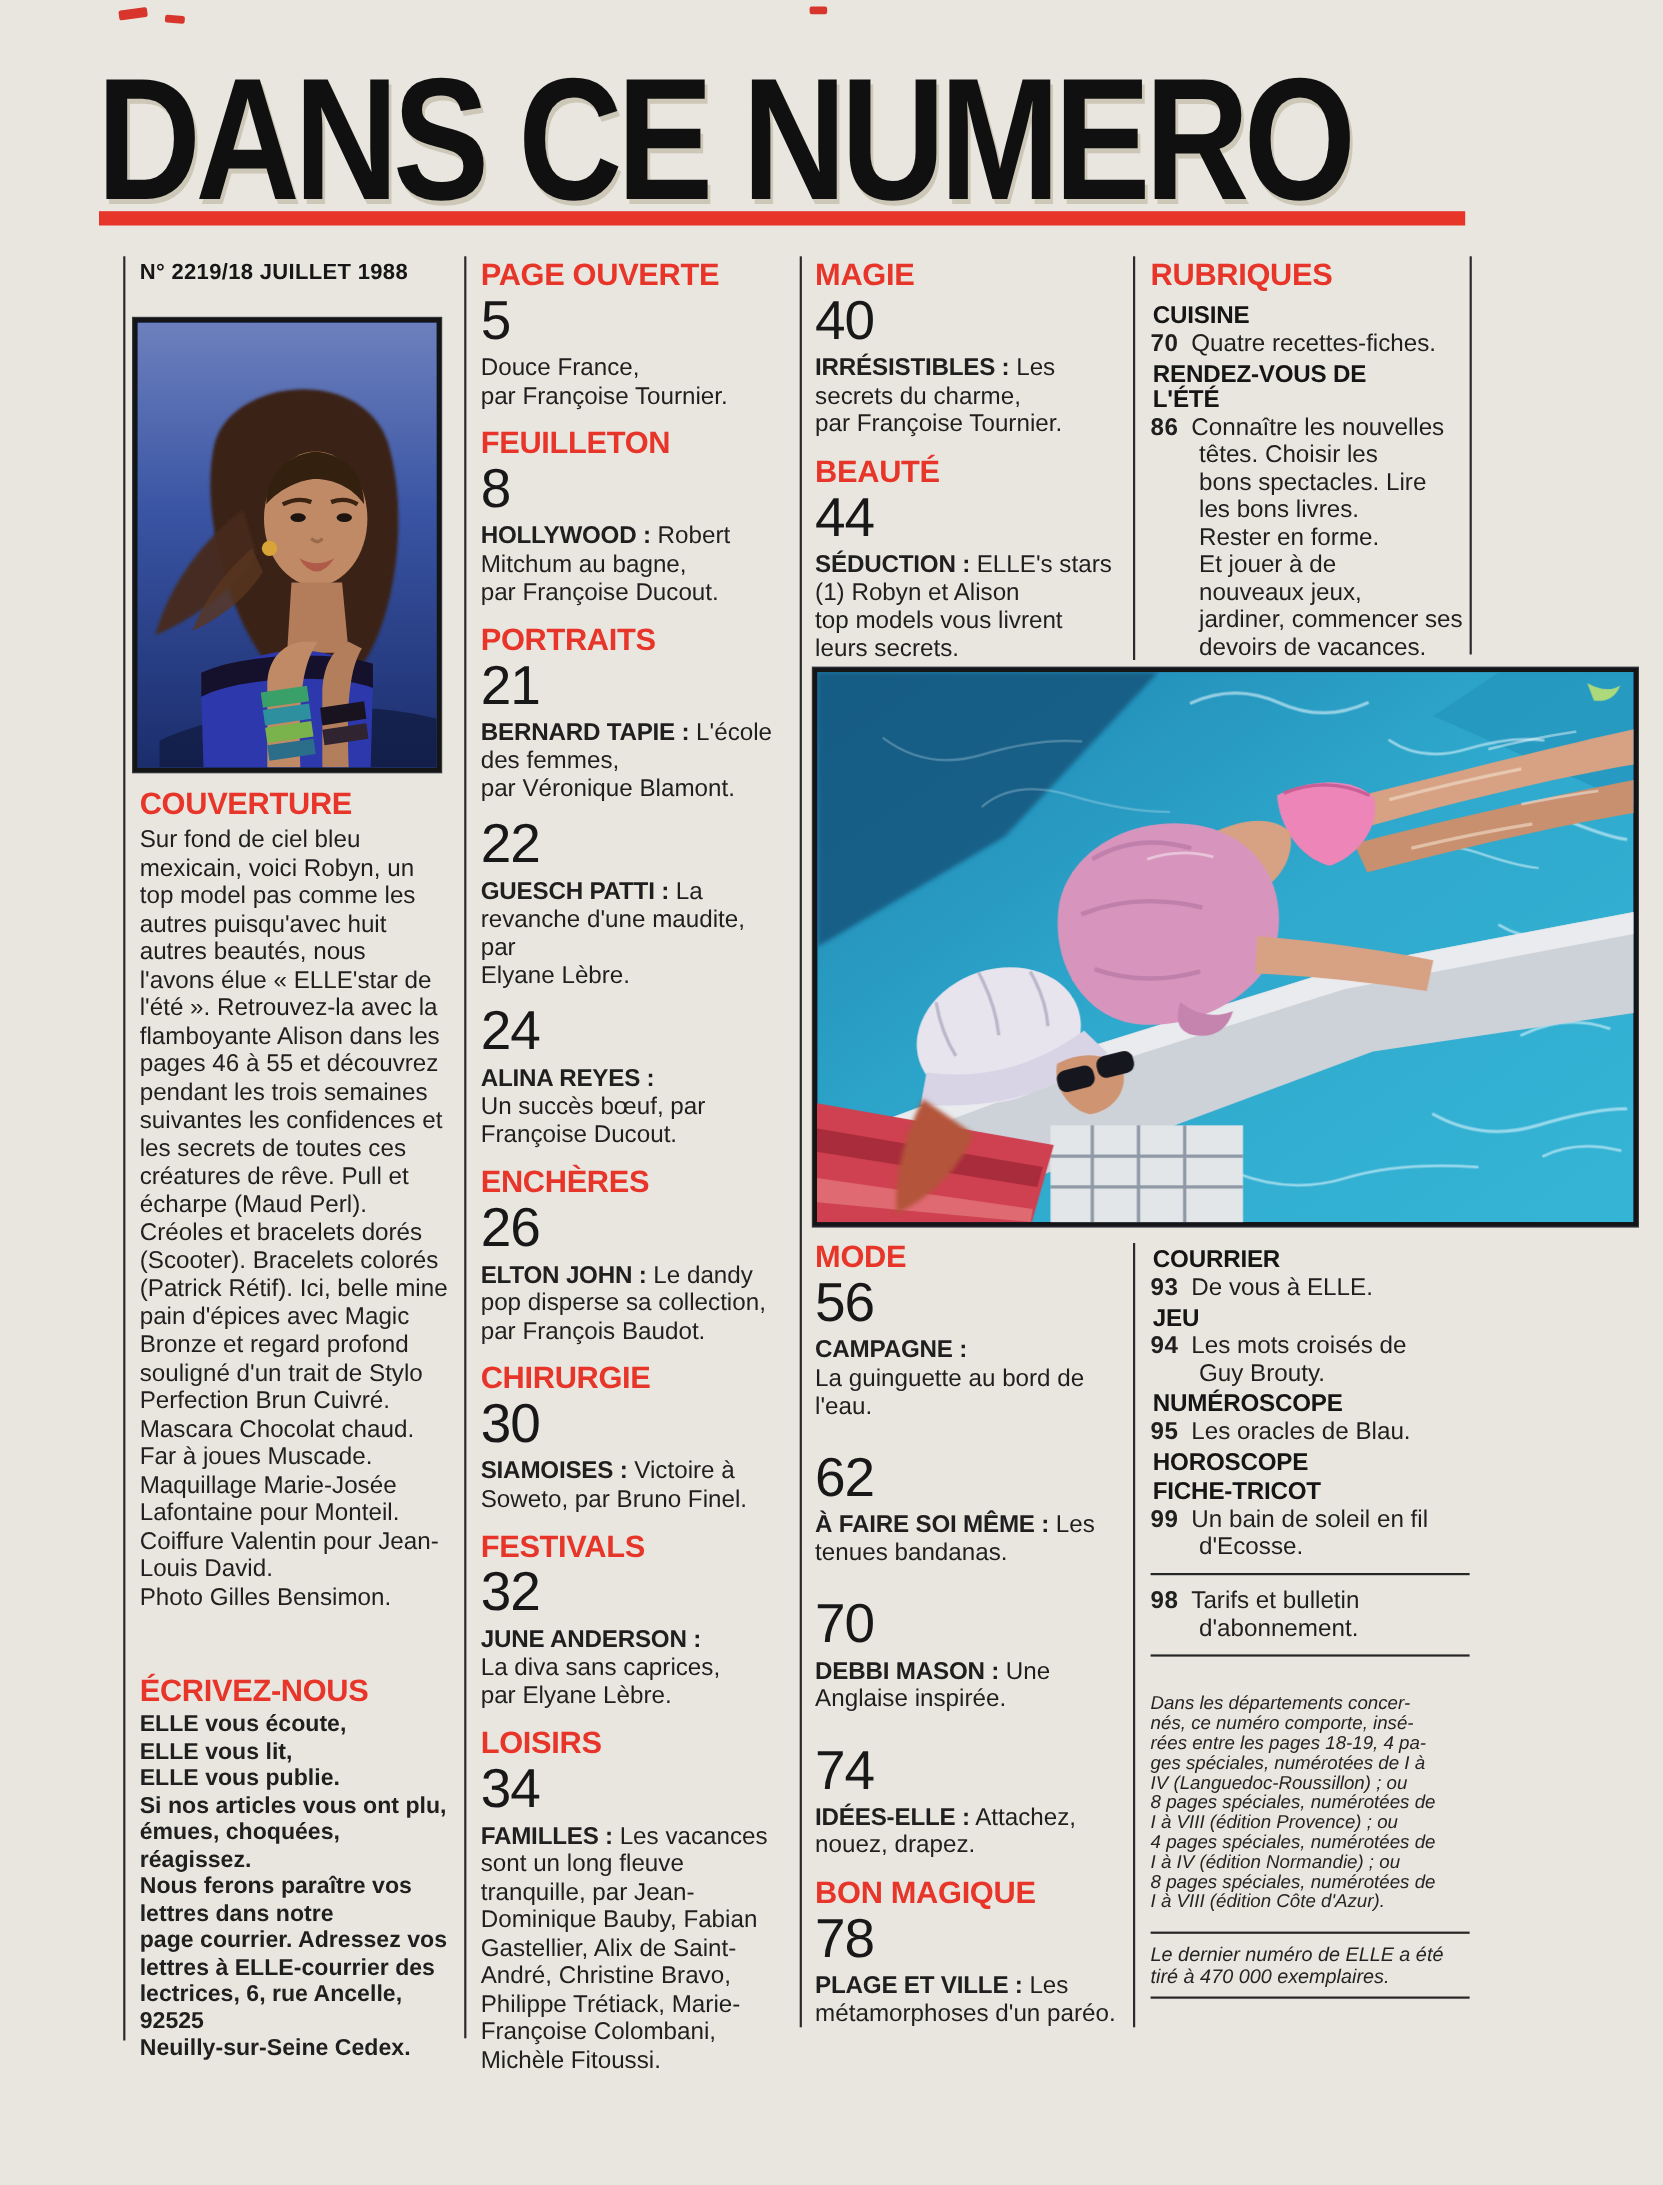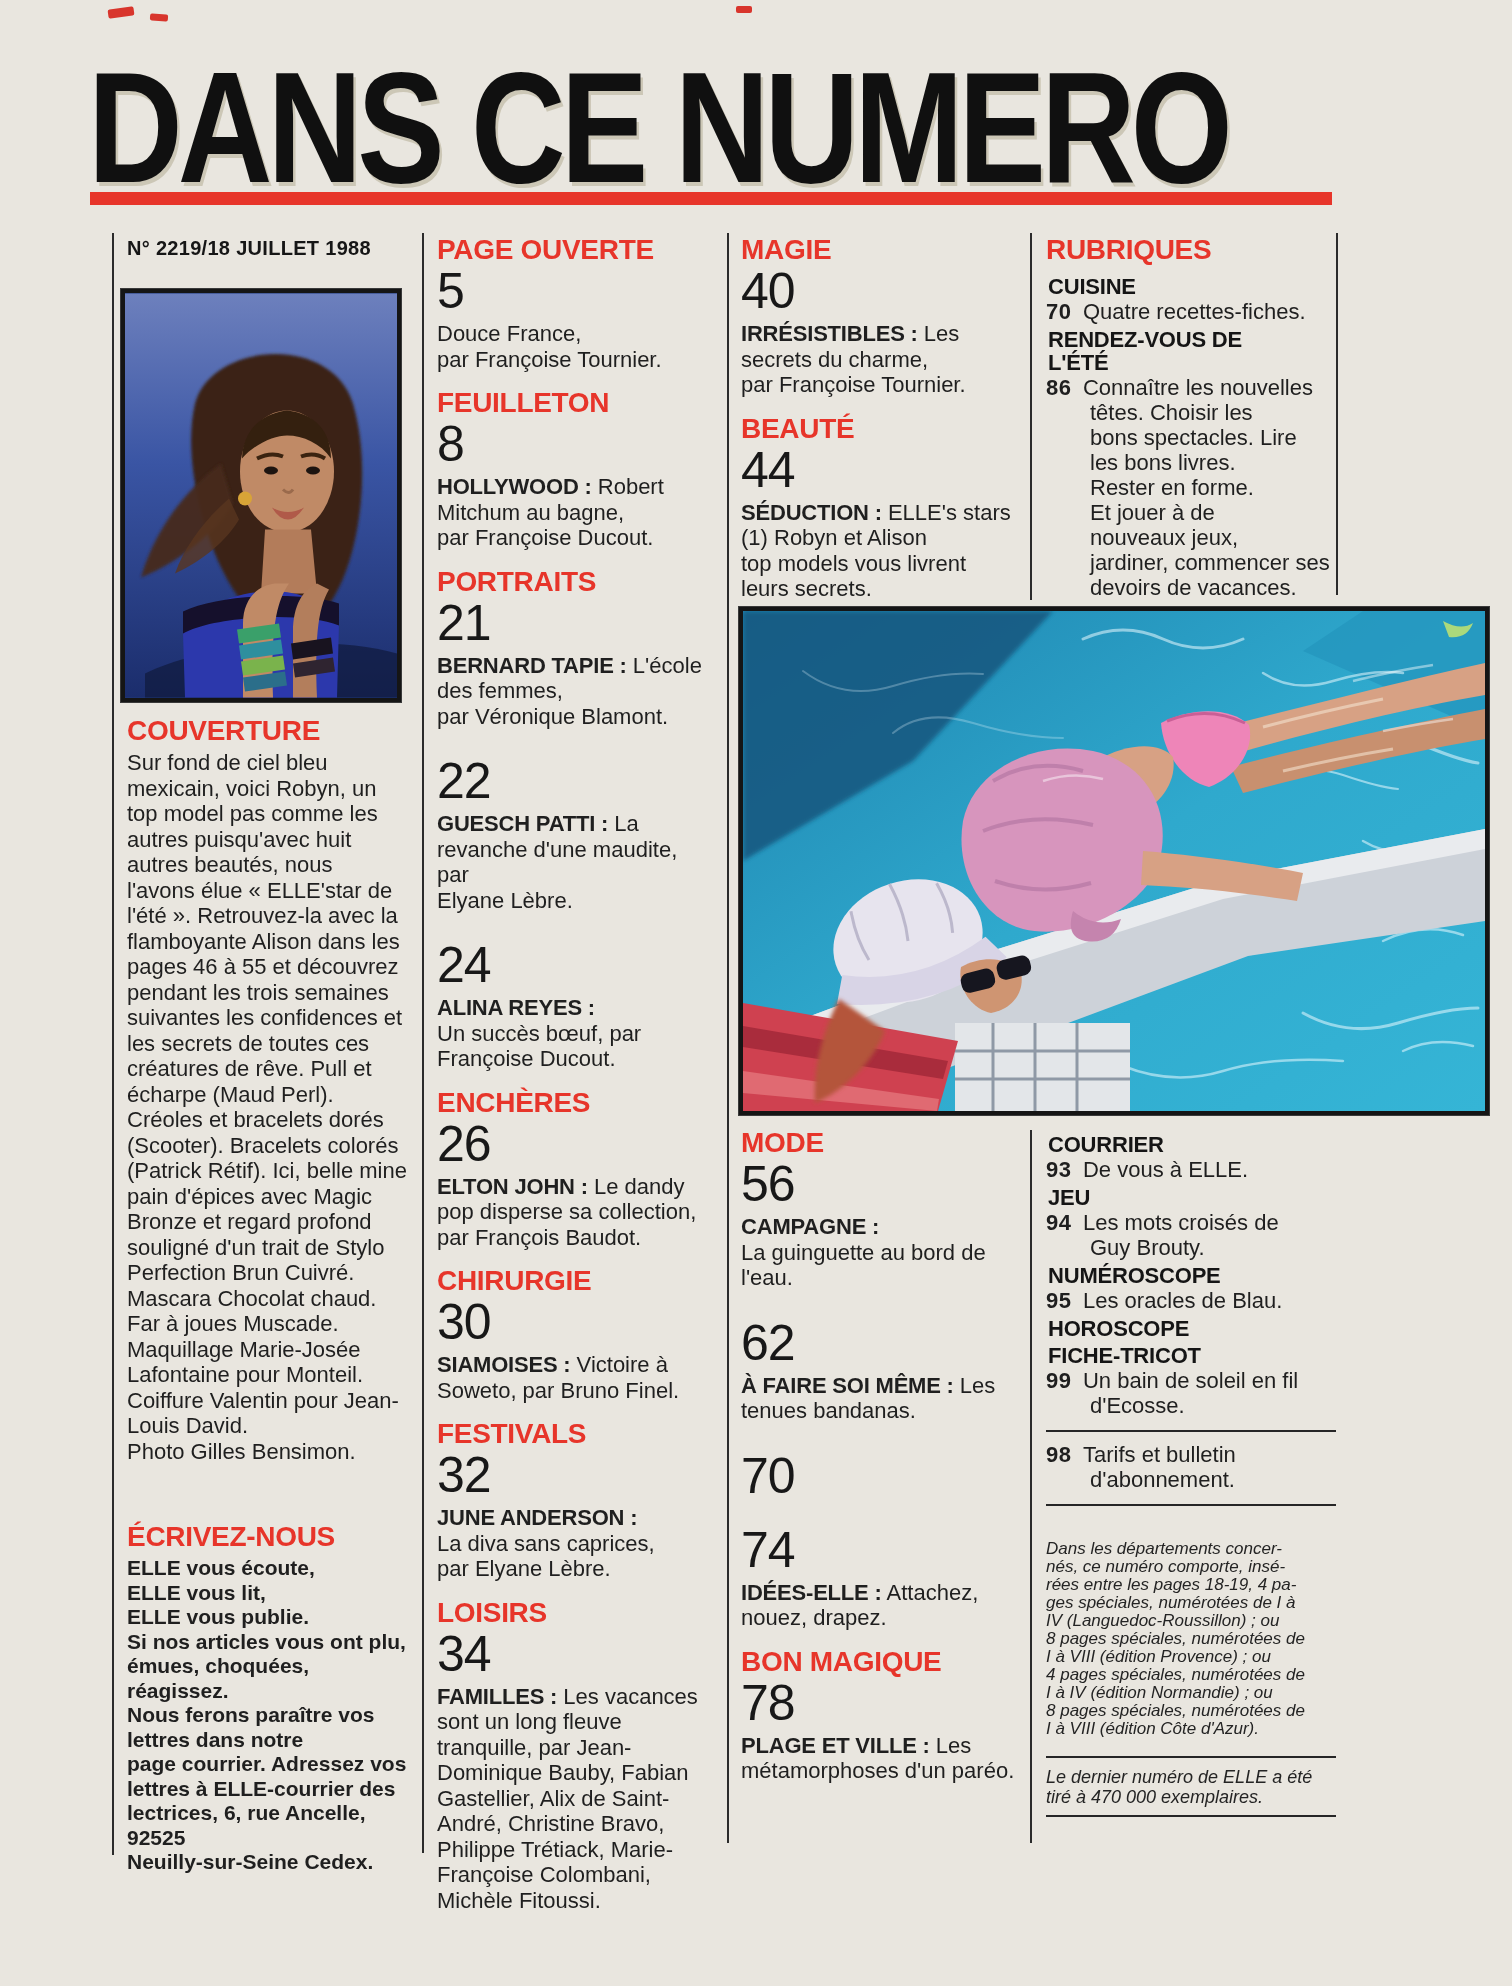--- a/index.html
+++ b/index.html
@@ -22,21 +22,21 @@
   .reg-mark{position:absolute;background:#d8352c;border-radius:2px;}
   
   .vline{position:absolute;width:2px;background:#2b2b2b;}
   
   .col{position:absolute;}
   .issue{font-size:20px;font-weight:bold;letter-spacing:.3px;line-height:22px;color:#161616;}
   .red-header{margin:0 0 6px;font-size:28px;line-height:26px;font-weight:900;color:#e7352a;letter-spacing:-.3px;}
   .sec{margin-top:18px;}
   .sec:first-child{margin-top:0;}
   .pagenum{font-size:50px;line-height:44px;font-weight:400;color:#181818;margin:2px 0 8px;letter-spacing:-1px;}
-  .toc-item + .toc-item{margin-top:30px;}
+  .toc-item + .toc-item{margin-top:16px;}
   .col3b .toc-item + .toc-item{margin-top:30px;}
   .entry-text{margin:0;font-size:22px;line-height:25.5px;white-space:pre-line;}
   .entry-text .lead{font-weight:bold;letter-spacing:-.2px;}
   .body-text{margin:0;font-size:22px;line-height:25.5px;white-space:pre-line;}
   .body-text.bold{font-weight:bold;font-size:21px;line-height:24.5px;}
   .couv-header{margin-top:16px;}
   .ecrivez-header{margin-top:60px;}
   
   .rub-label{margin:4px 2px 0;font-size:22px;line-height:23px;font-weight:bold;color:#151515;white-space:pre-line;letter-spacing:-.2px;}
   .rub-label.first{margin-top:0;}
@@ -365,20 +365,22 @@
 La guinguette au bord de
 l'eau.</span></p>
       </div>
       <div class="toc-item">
         <div class="pagenum">62</div>
         <p class="entry-text"><b class="lead">À FAIRE SOI MÊME :</b><span> Les
 tenues bandanas.</span></p>
       </div>
       <div class="toc-item">
         <div class="pagenum">70</div>
+        <p class="entry-text"><b class="lead">DEBBI MASON :</b><span> Une
+Anglaise inspirée.</span></p>
       </div>
       <div class="toc-item">
         <div class="pagenum">74</div>
         <p class="entry-text"><b class="lead">IDÉES-ELLE :</b><span> Attachez,
 nouez, drapez.</span></p>
       </div>
     </section>
     <section class="sec">
       <h2 class="red-header">BON MAGIQUE</h2>
       <div class="toc-item">

